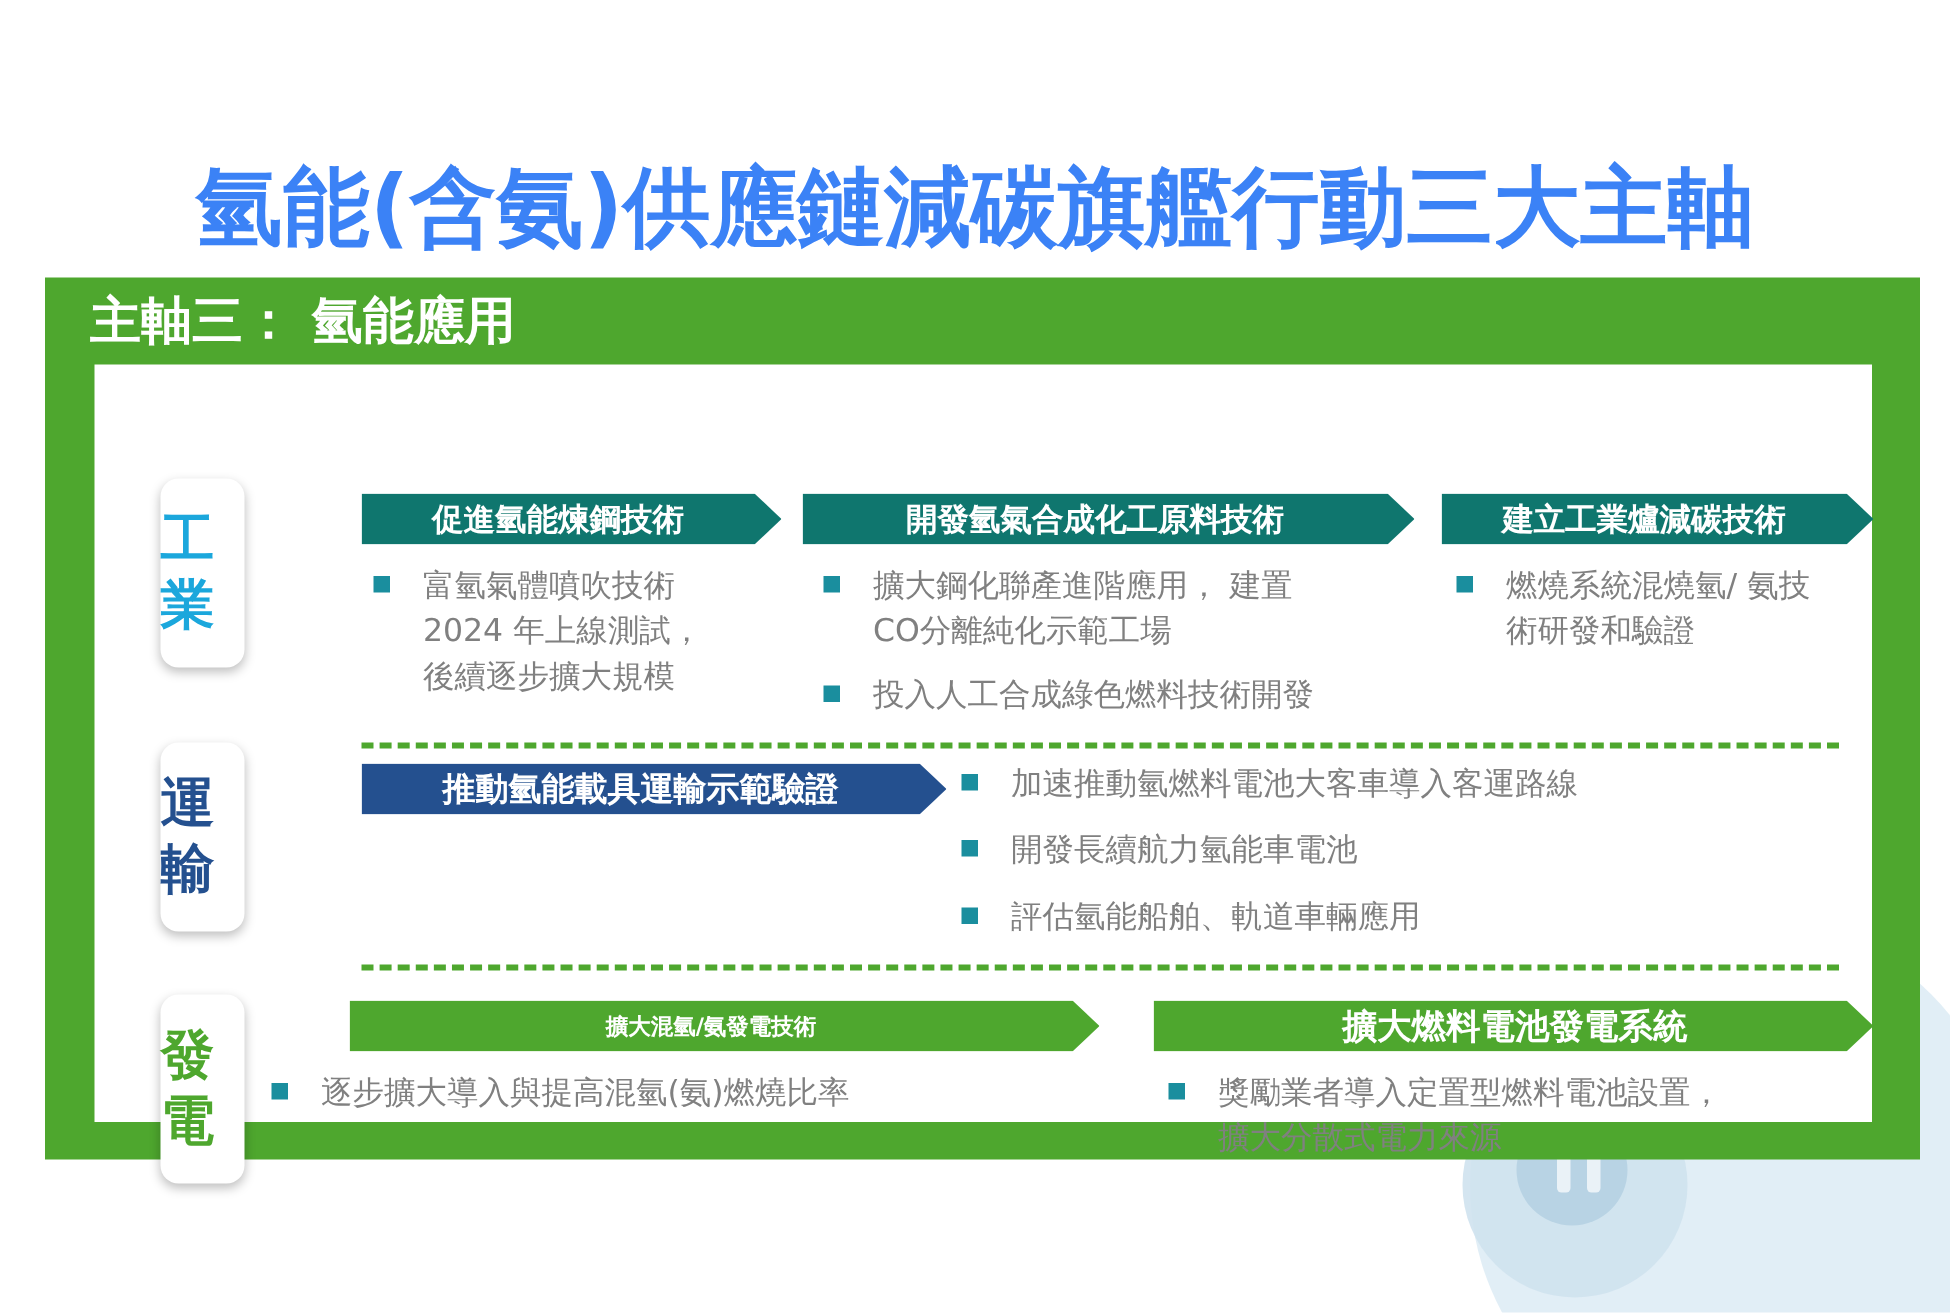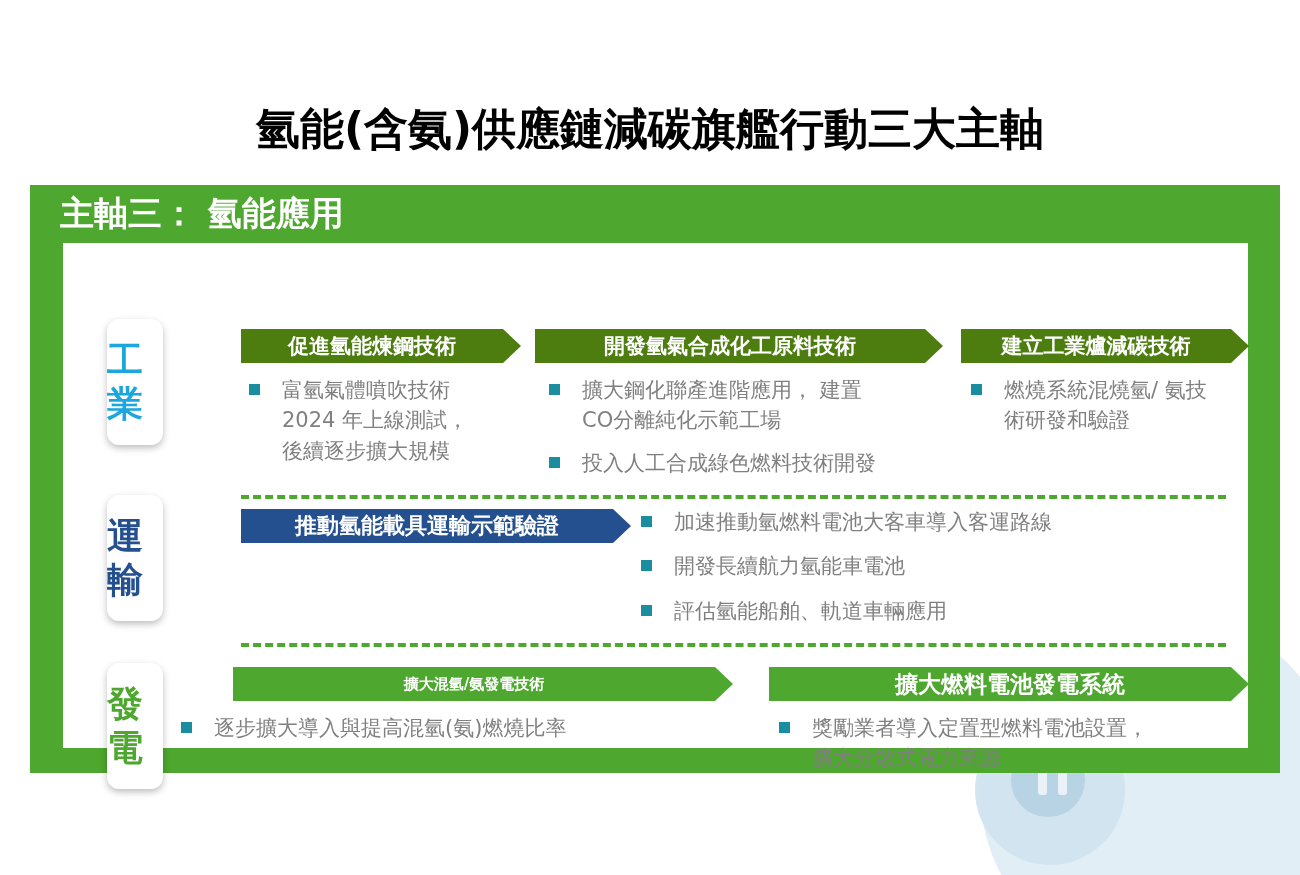--- a/index.html
+++ b/index.html
@@ -56,23 +56,23 @@
   #deco-pause-bar-left  { right: 253px; }
   #deco-pause-bar-right { right: 233px; }
 
   
   #page-title {
     position: absolute;
     top: 100px;
     left: 0;
     width: 1300px;
     text-align: center;
-    font-size: 44px;
+    font-size: 58px;
     font-weight: bold;
-    color: #000000;
+    color: #3b82f6;
     letter-spacing: 0px;
     white-space: nowrap;
   }
 
   
   #axis-panel {
     position: absolute;
     left: 30px;
     top: 185px;
     width: 1250px;
@@ -143,21 +143,21 @@
     align-items: center;
     justify-content: center;
     color: #ffffff;
     font-size: 21px;
     font-weight: bold;
     white-space: nowrap;
     padding-right: 18px;
     box-sizing: border-box;
     clip-path: polygon(0 0, calc(100% - 18px) 0, 100% 50%, calc(100% - 18px) 100%, 0 100%);
   }
-  .arrow-blue  { background: #4d7c0f; justify-content: center; }
+  .arrow-blue  { background: #0f766e; justify-content: center; }
   .arrow-navy  { background: #24508f; }
   .arrow-green { background: #4ea72e; }
 
   #banner-steel      { left: 178px;  top: 16px;  width: 280px; }
   #banner-chemical   { left: 472px;  top: 16px;  width: 408px; }
   #banner-furnace    { left: 898px;  top: 16px;  width: 288px; }
   #banner-transport  { left: 178px;  top: 4px;   width: 390px; font-size: 22px; }
   #banner-cofire     { left: 170px;  top: 12px;  width: 500px; font-size: 15px; }
   #banner-fuelcell   { left: 706px;  top: 12px;  width: 480px; font-size: 23px; padding-left: 20px; }
 

